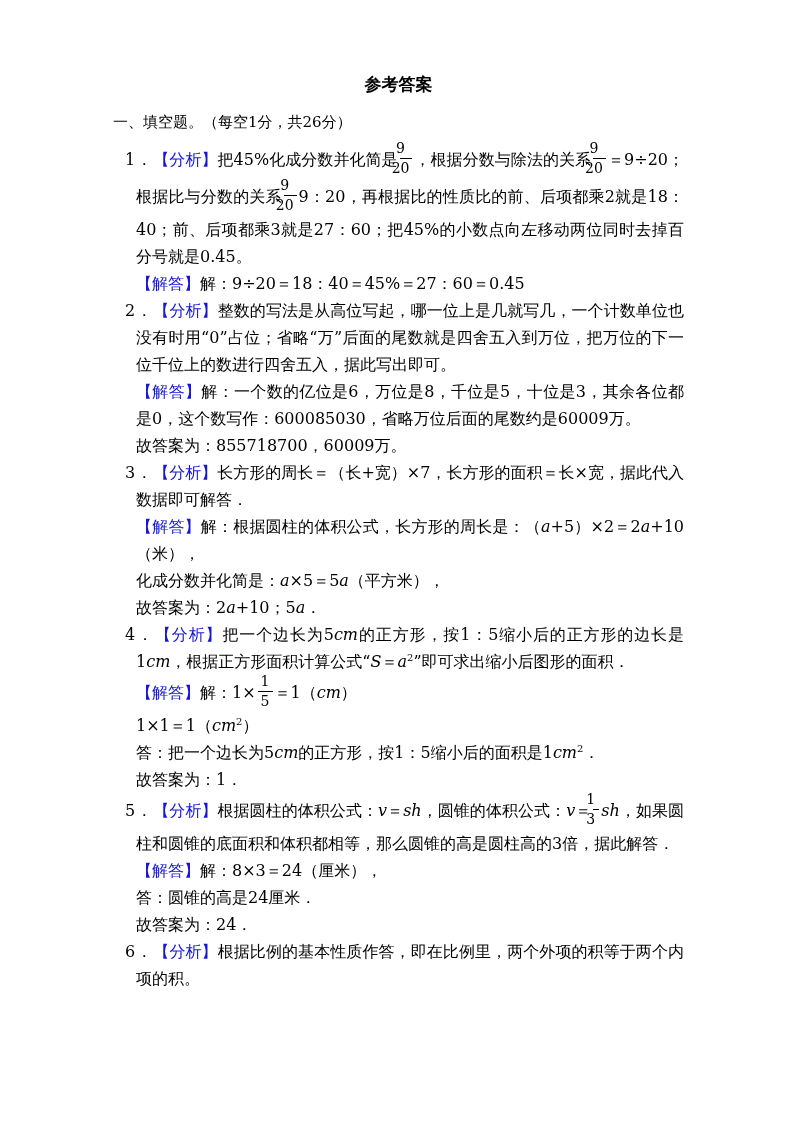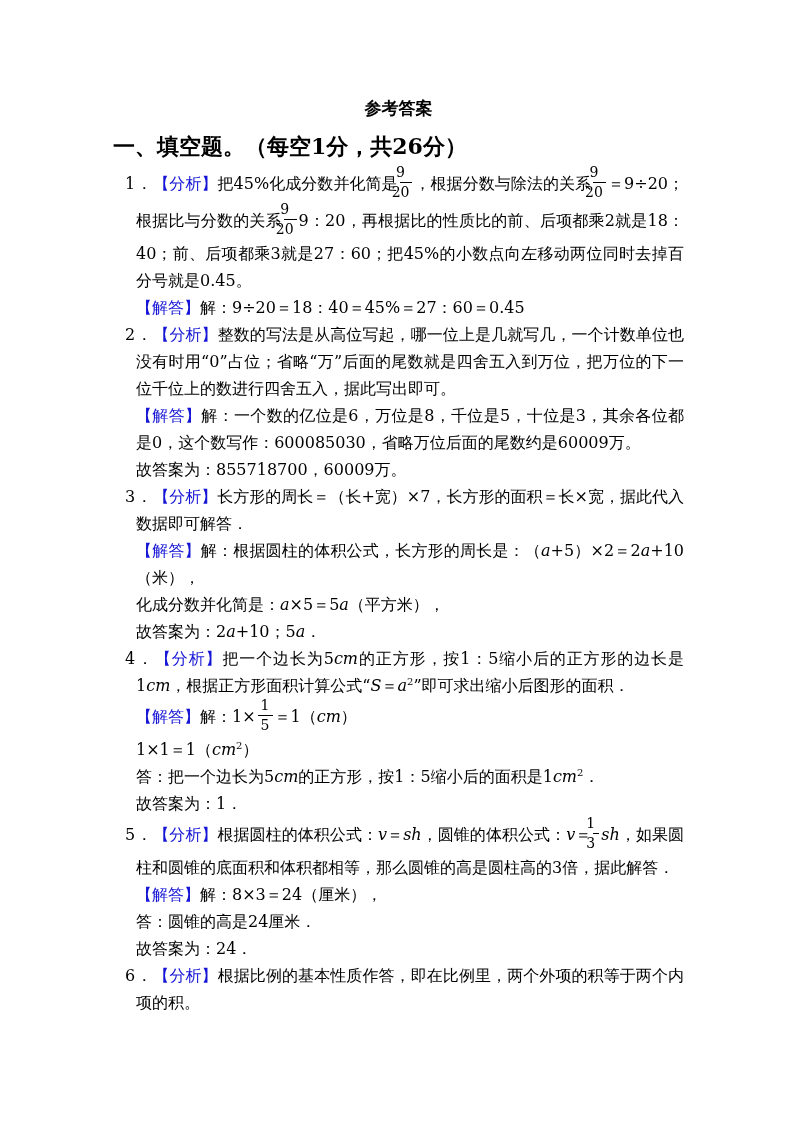--- a/index.html
+++ b/index.html
@@ -12,33 +12,33 @@
     height: 1123px;
     overflow: hidden;
     color: #000000;
     font-family: "DejaVu Serif", "Liberation Serif", serif;
     font-size: 16px;
   }
   .page {
     box-sizing: border-box;
     width: 794px;
     height: 1123px;
-    padding: 96px 110px 0 113px;
+    padding: 72px 110px 0 113px;
     background: #ffffff;
   }
   .doc-title {
     font-size: 17px;
     font-weight: bold;
     text-align: center;
     margin: 0 0 14px 0;
     line-height: 24px;
   }
   .section-heading {
-    font-size: 22px;
-    font-weight: bold;
+    font-size: 15px;
+    font-weight: normal;
     margin: 0 0 8px 0;
     line-height: 24px;
   }
   .items {
     margin-left: 12px;
   }
   .item { margin: 0; }
   .para {
     margin: 0;
     padding-left: 11px;

